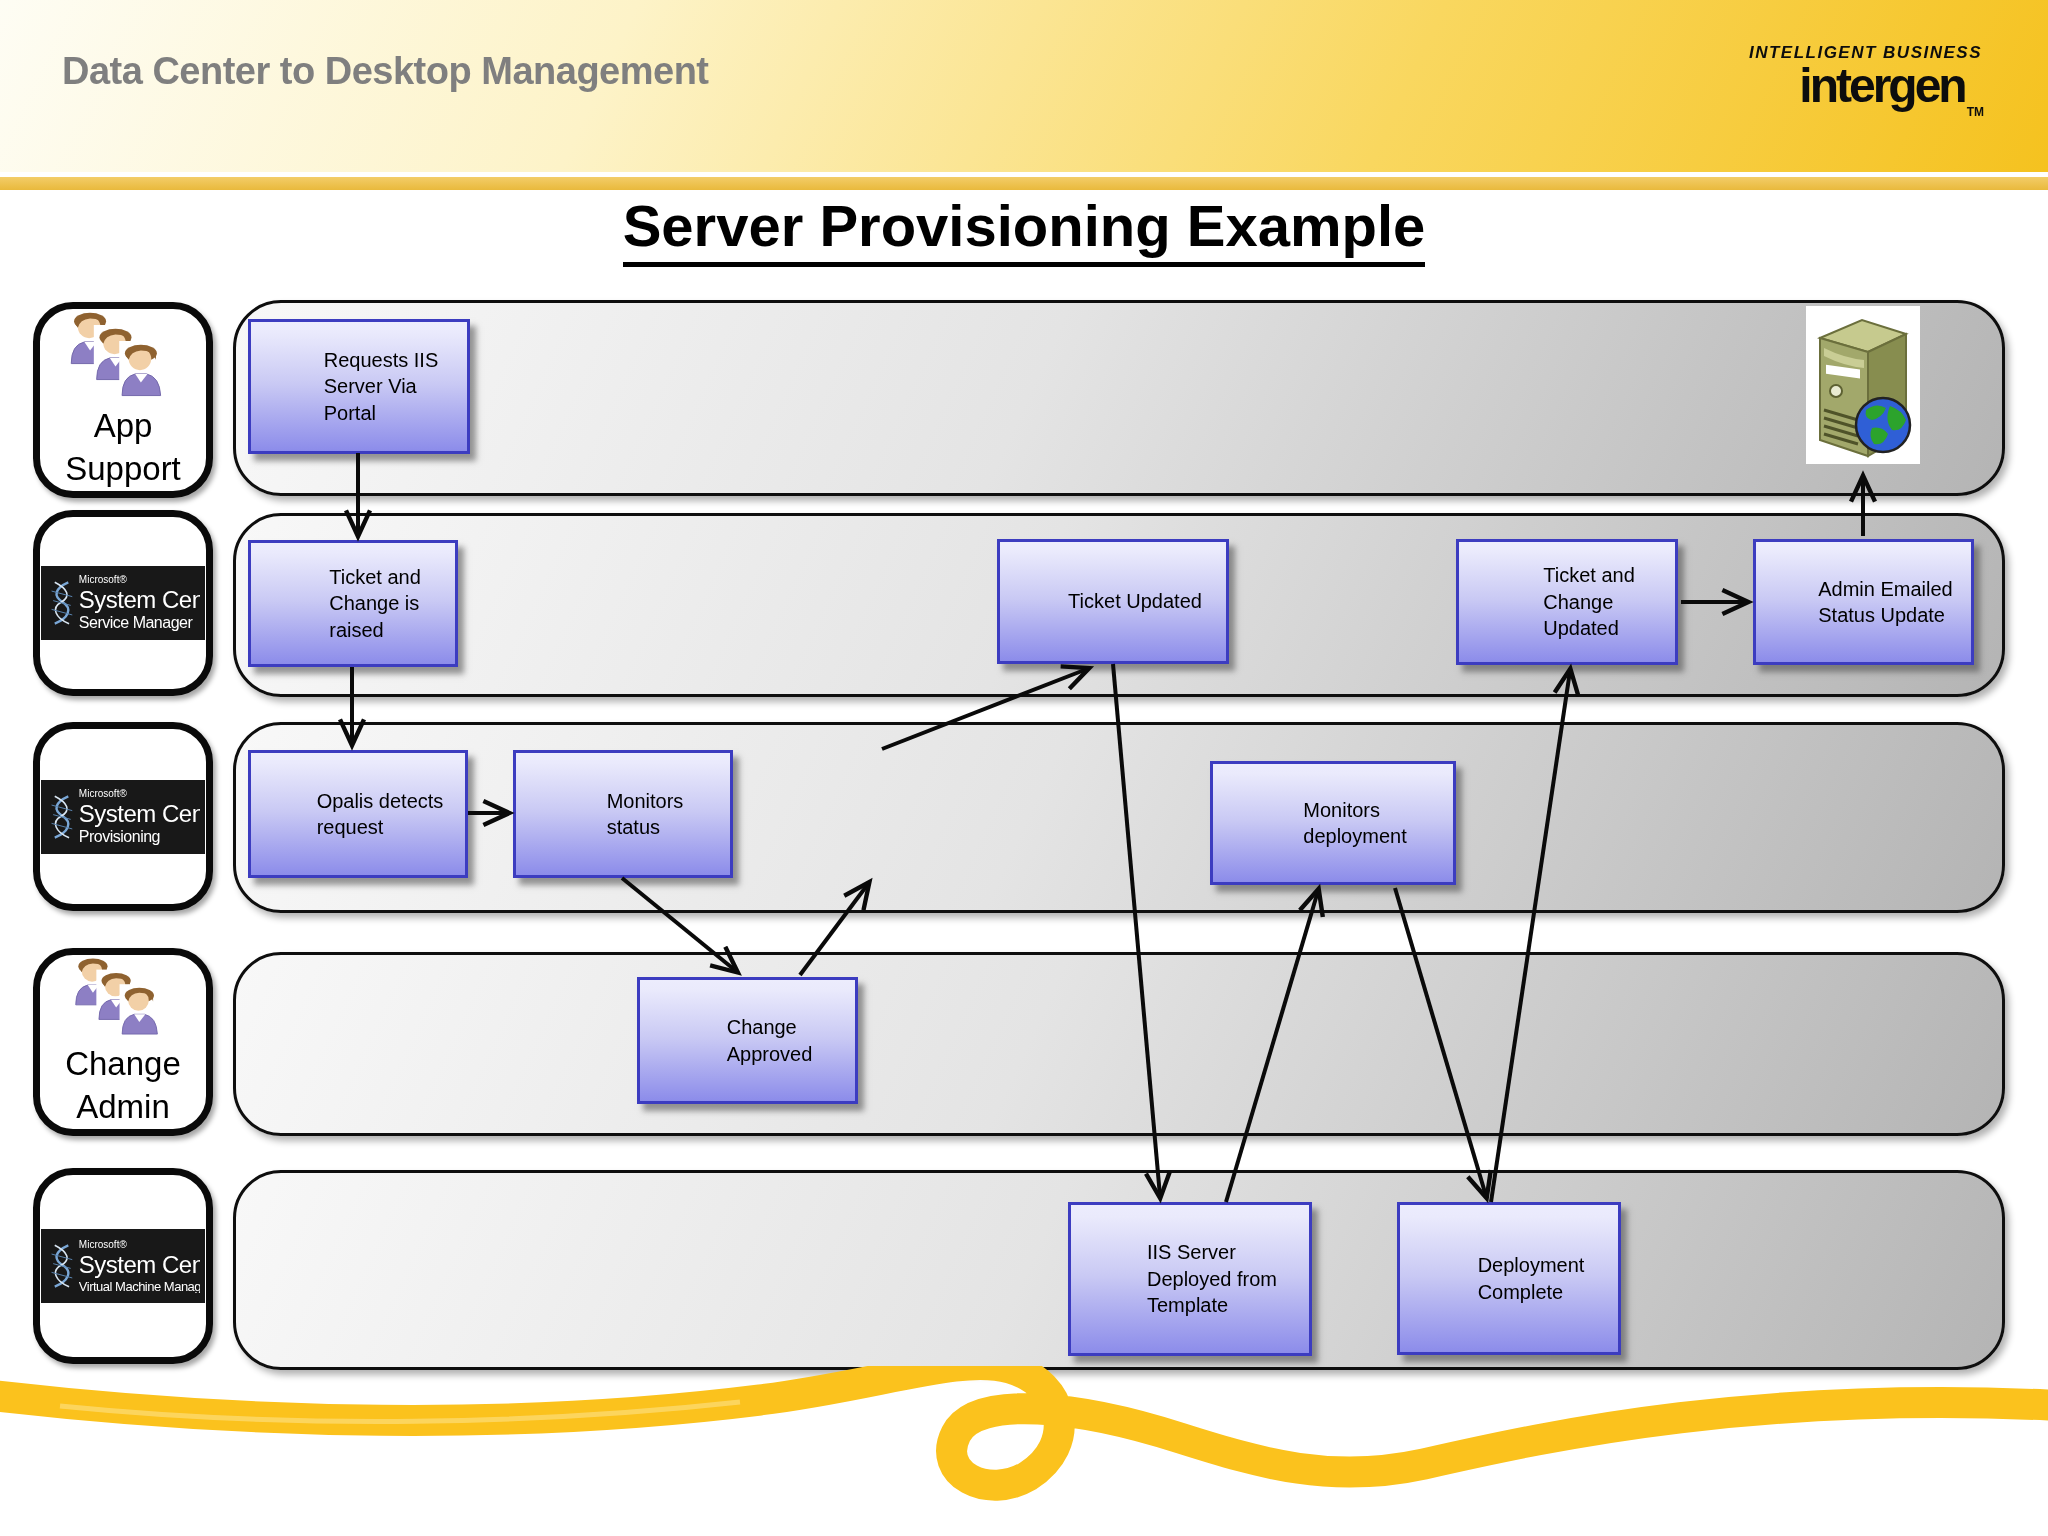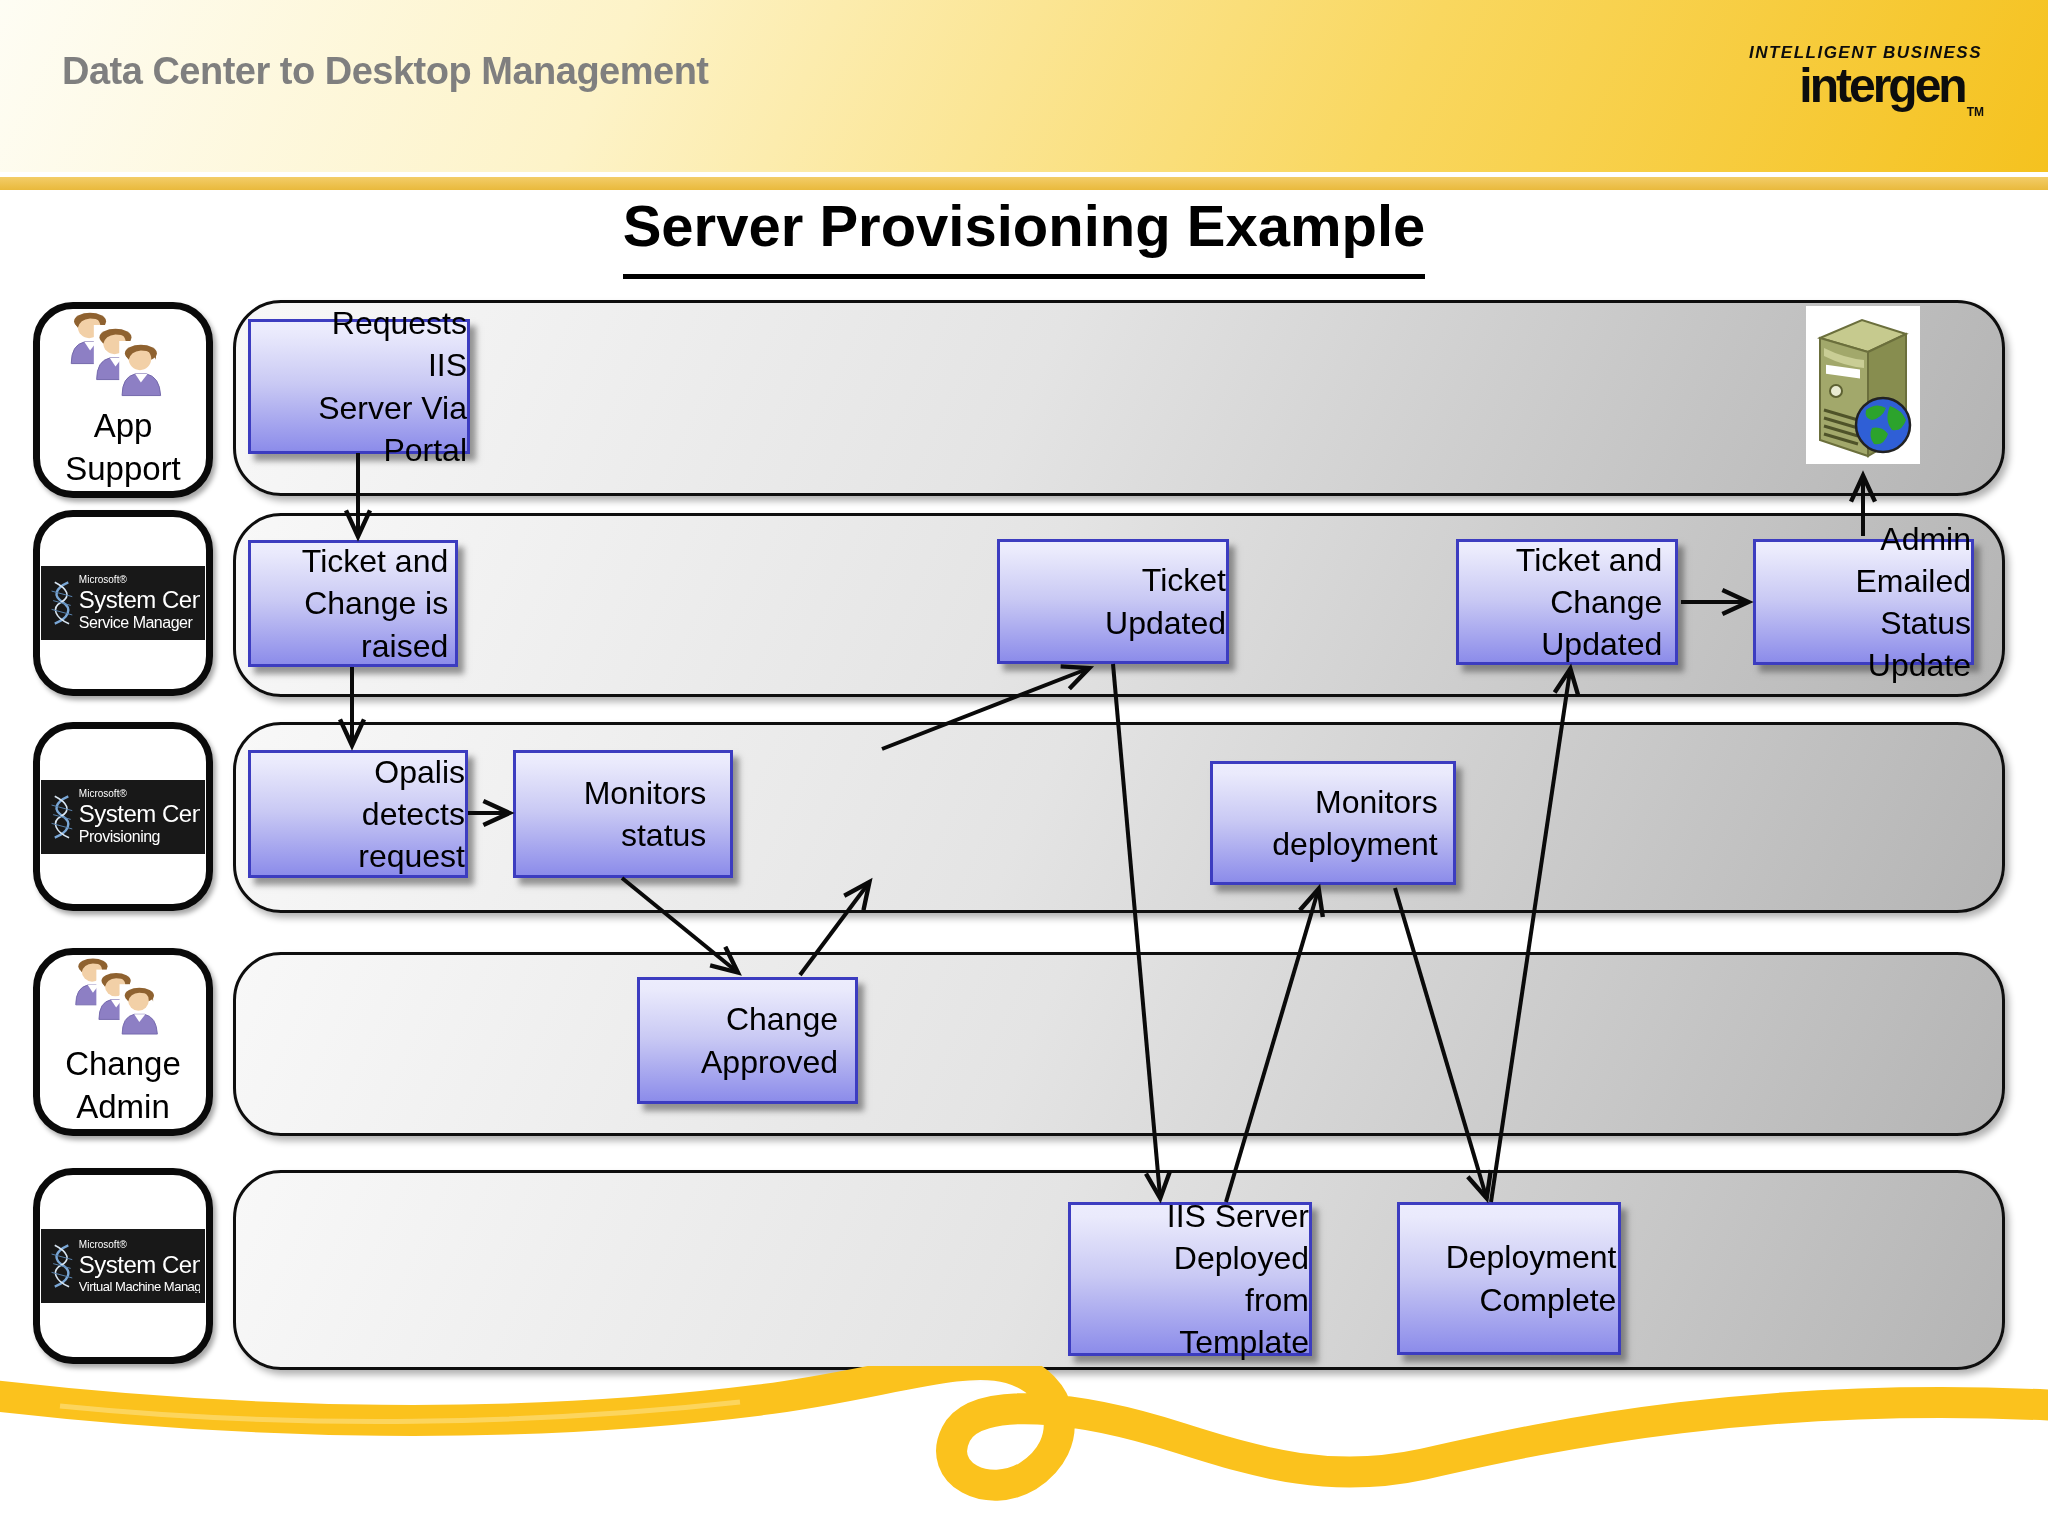--- a/index.html
+++ b/index.html
@@ -15,21 +15,21 @@
   .header-title{position:absolute;left:62px;top:50px;font-size:38px;font-weight:bold;color:#7f7f7f;letter-spacing:-0.5px;}
   .brand{position:absolute;right:66px;top:44px;text-align:right;color:#0d0d0d;line-height:1;}
   .brand-tagline{font-size:17px;font-weight:bold;font-style:italic;letter-spacing:1.5px;display:block;margin-bottom:2px;}
   .brand-name{font-size:48px;font-weight:bold;letter-spacing:-3px;display:inline-block;line-height:0.95;}
   .brand-tm{font-size:12px;font-weight:bold;position:relative;top:14px;left:2px;}
   .gold-band{position:absolute;top:177px;left:0;width:2048px;height:13px;
     background:linear-gradient(#f3cd68,#e9b93c);}
   
   .slide-title{position:absolute;top:192px;left:0;width:2048px;text-align:center;
     font-size:58px;font-weight:bold;color:#000;}
-  .slide-title span{border-bottom:5px solid #000;padding-bottom:16px;}
+  .slide-title span{border-bottom:5px solid #000;padding-bottom:4px;}
   
   #diagram{position:absolute;top:0;left:0;width:2048px;height:1536px;}
   .band{
     position:absolute;left:233px;width:1772px;box-sizing:border-box;
     border:3px solid #0e0e0e;border-radius:48px;
     background:linear-gradient(115deg,#f8f8f8 0%,#e4e4e4 45%,#b4b4b4 100%);
     box-shadow:4px 5px 7px rgba(0,0,0,0.30);
   }
   .lane-label{
     position:absolute;left:33px;width:180px;box-sizing:border-box;
@@ -43,22 +43,22 @@
     padding:4px 5px;box-sizing:border-box;gap:1px;
   }
   .logo-text{color:#fff;line-height:1;text-align:left;overflow:hidden;}
   .logo-brand{font-size:10px;display:block;margin-bottom:3px;}
   .logo-product{font-size:24px;display:block;margin-bottom:3px;white-space:nowrap;letter-spacing:-0.5px;}
   .logo-edition{font-size:16px;display:block;white-space:nowrap;letter-spacing:-0.5px;}
   .logo-edition.small{font-size:13px;}
   .node{
     position:absolute;box-sizing:border-box;border:3px solid #3c3cc0;
     background:linear-gradient(#ecECFD 0%,#eaeafc 8%,#c9c9f4 48%,#8c8cea 100%);
-    display:flex;align-items:center;justify-content:center;text-align:right;
-    font-size:32px;color:#000;line-height:1.32;white-space:pre-line;
+    display:flex;align-items:center;justify-content:center;text-align:left;
+    font-size:20px;color:#000;line-height:1.32;white-space:pre-line;
     box-shadow:6px 7px 6px rgba(70,70,70,0.55);
     padding-left:44px;
   }
   .arrows{position:absolute;top:0;left:0;pointer-events:none;}
   .server-icon{position:absolute;background:#ffffff;}
   .swoosh{position:absolute;left:0;bottom:0;}
 </style>
 </head>
 <body>
 

